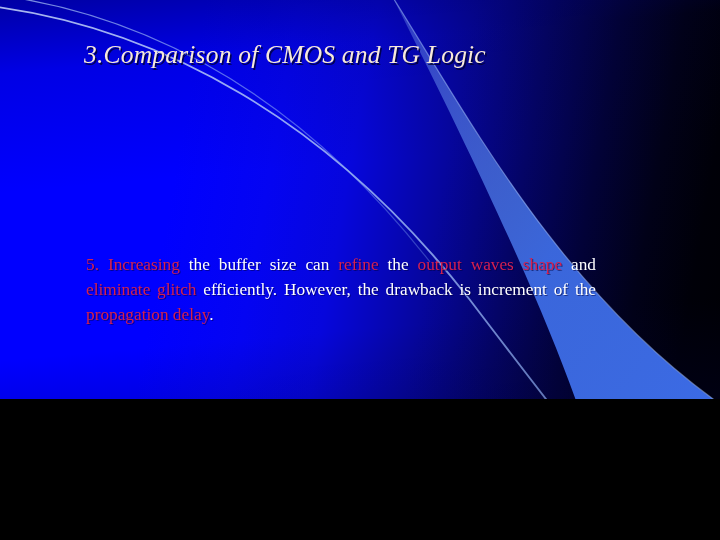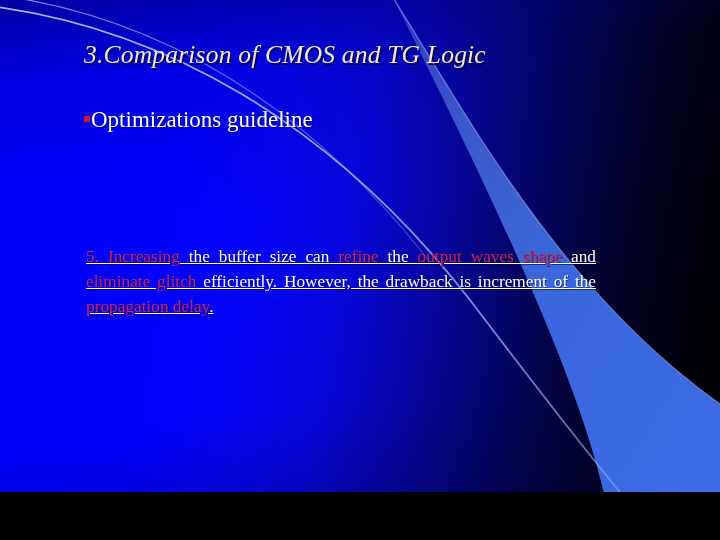--- a/index.html
+++ b/index.html
@@ -3,21 +3,21 @@
 <meta charset="utf-8">
 <style>
   html, body {
     margin: 0;
     padding: 0;
     background: #000;
   }
   #slide {
     position: relative;
     width: 720px;
-    height: 492px;
+    height: 399px;
     overflow: hidden;
     font-family: "Liberation Serif", "DejaVu Serif", serif;
     background: #000010;
   }
   
   .bg-base {
     position: absolute;
     inset: 0;
     background: linear-gradient(100deg,
         #0000FF 0%,
@@ -91,21 +91,21 @@
     position: absolute;
     left: 86px;
     width: 510px;
     text-align: justify;
     font-size: 17.3px;
     line-height: 25px;
     color: #FFFFFF;
     text-shadow: 1px 1px 0 rgba(0,0,60,0.55);
   }
   #para-4 { top: 173px; }
-  #para-5 { top: 244px; text-decoration: underline; }
+  #para-5 { top: 252px; }
   .para:last-of-type { }
   .hl { color: #D42050; }
   .wht { color: #FFFFFF; }
 </style>
 </head>
 <body>
 
 <div id="slide">
 
   <div class="bg-base"></div>
@@ -144,24 +144,20 @@
              C 540 392, 600 470, 660 540" fill="none" stroke="url(#arcGrad)" stroke-width="1.9"></path>
 
     <path d="M -10 -6
              C 150 14, 300 96, 430 262" fill="none" stroke="url(#arc2Grad)" stroke-width="1.2"></path>
   </svg>
 
   <div class="content">
 
     <div class="slide-title">3.Comparison of CMOS and TG Logic</div>
 
-    <div class="bullet-row">
-      <span class="bullet-mark"></span>
-      <span class="bullet-text">Optimizations guideline</span>
-    </div>
 
 
     <div class="para" id="para-5">
       <span class="hl">5. Increasing</span><span class="wht"> the buffer size can </span><span class="hl">refine</span><span class="wht"> the </span><span class="hl">output waves shape</span><span class="wht"> and </span><span class="hl">eliminate glitch</span><span class="wht"> efficiently. However, the drawback is increment of the </span><span class="hl">propagation delay</span><span class="wht">.</span>
     </div>
 
   </div>
 </div>
 
 </body></html>

